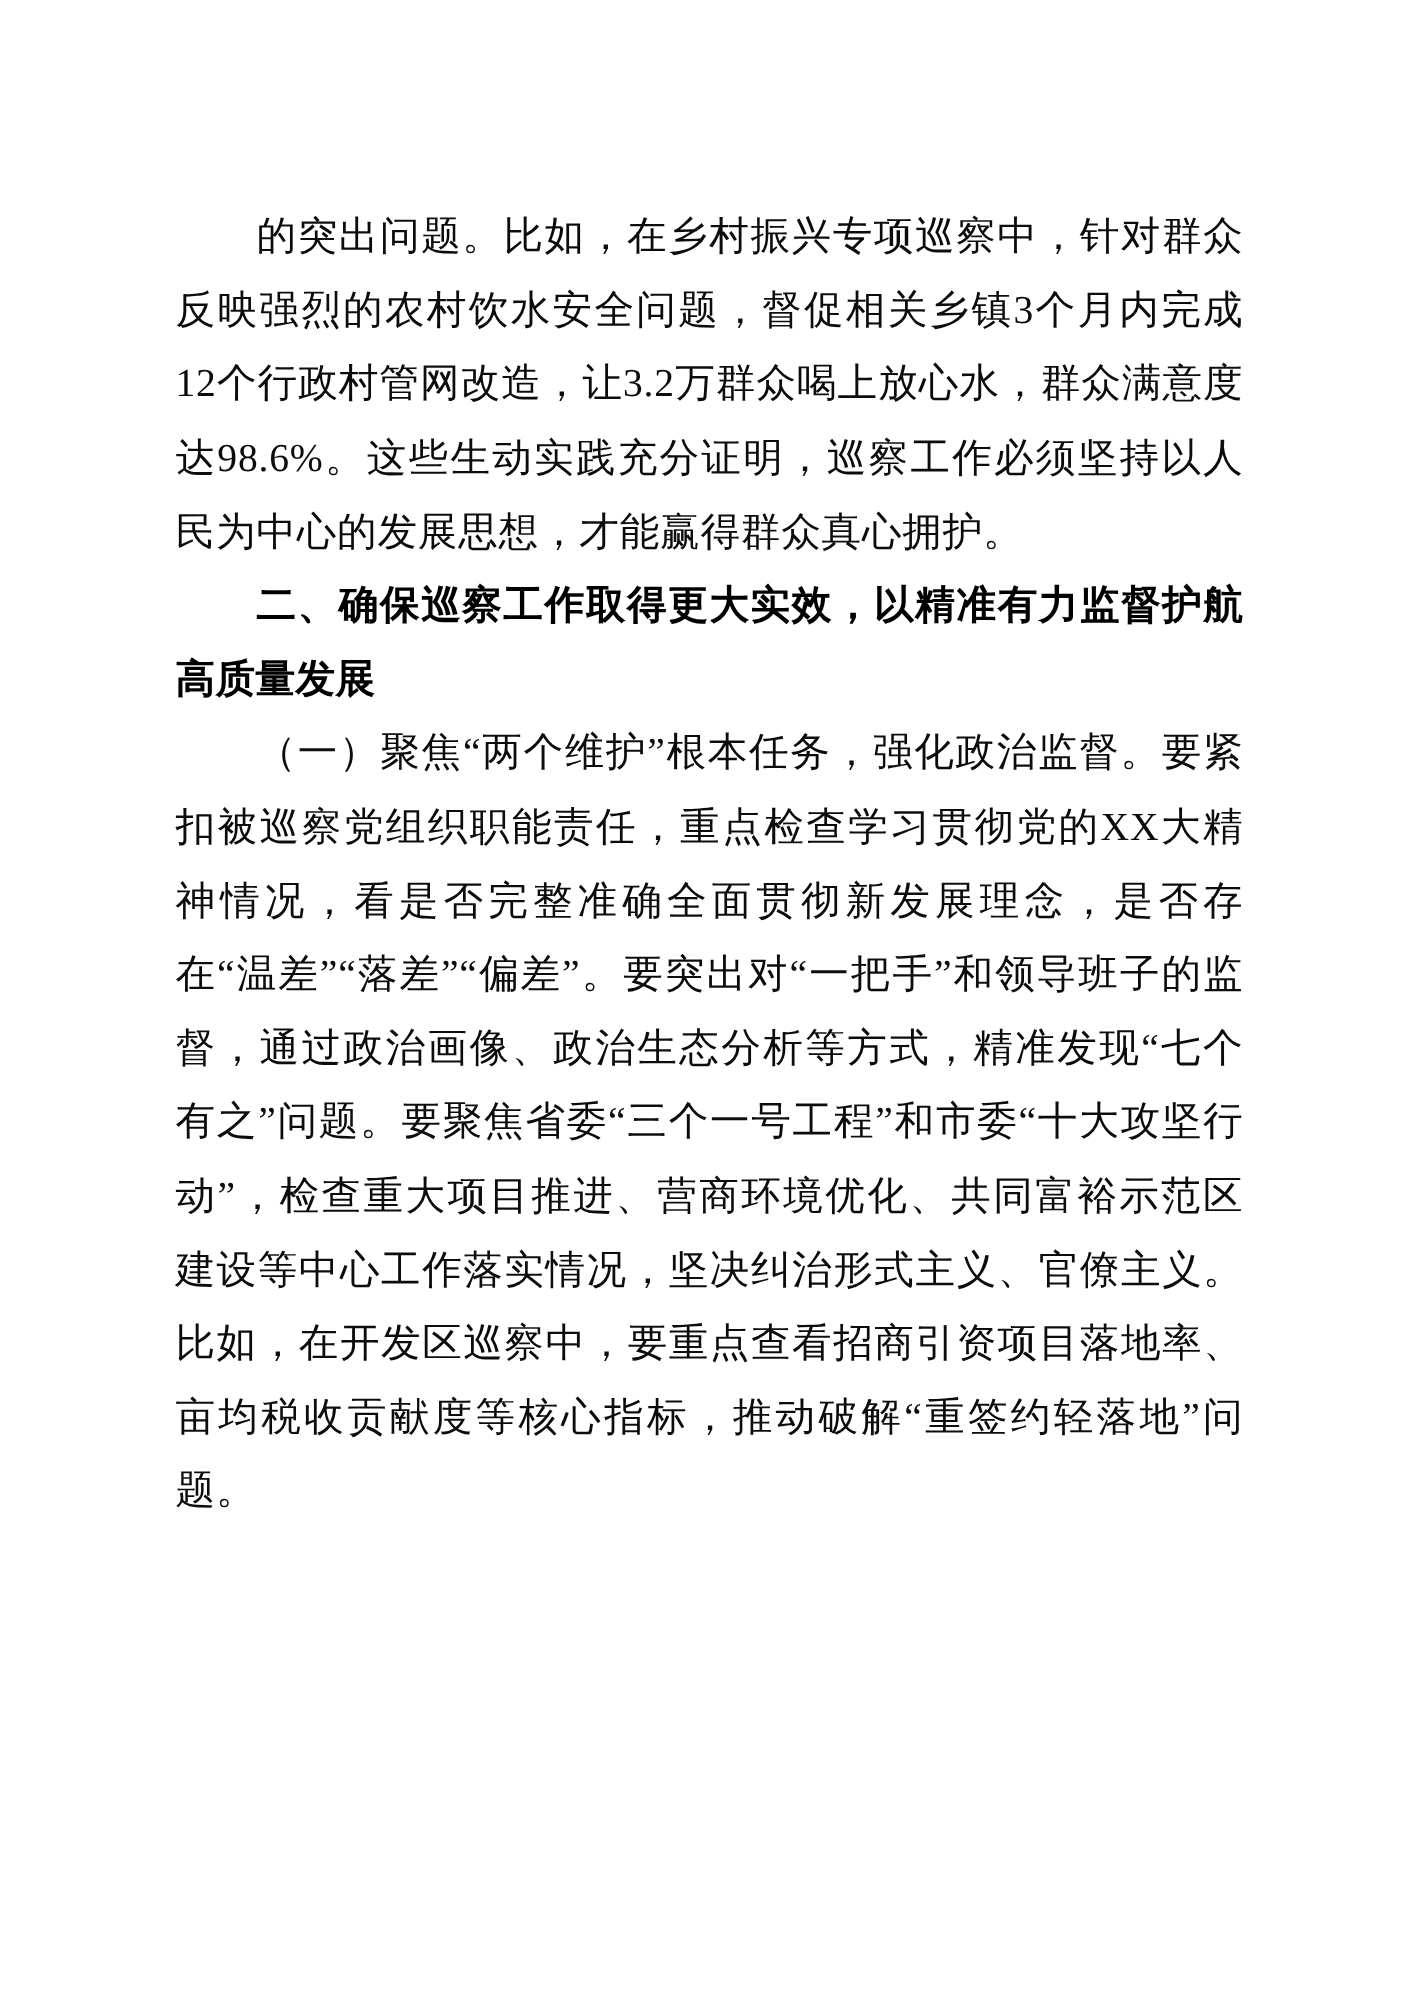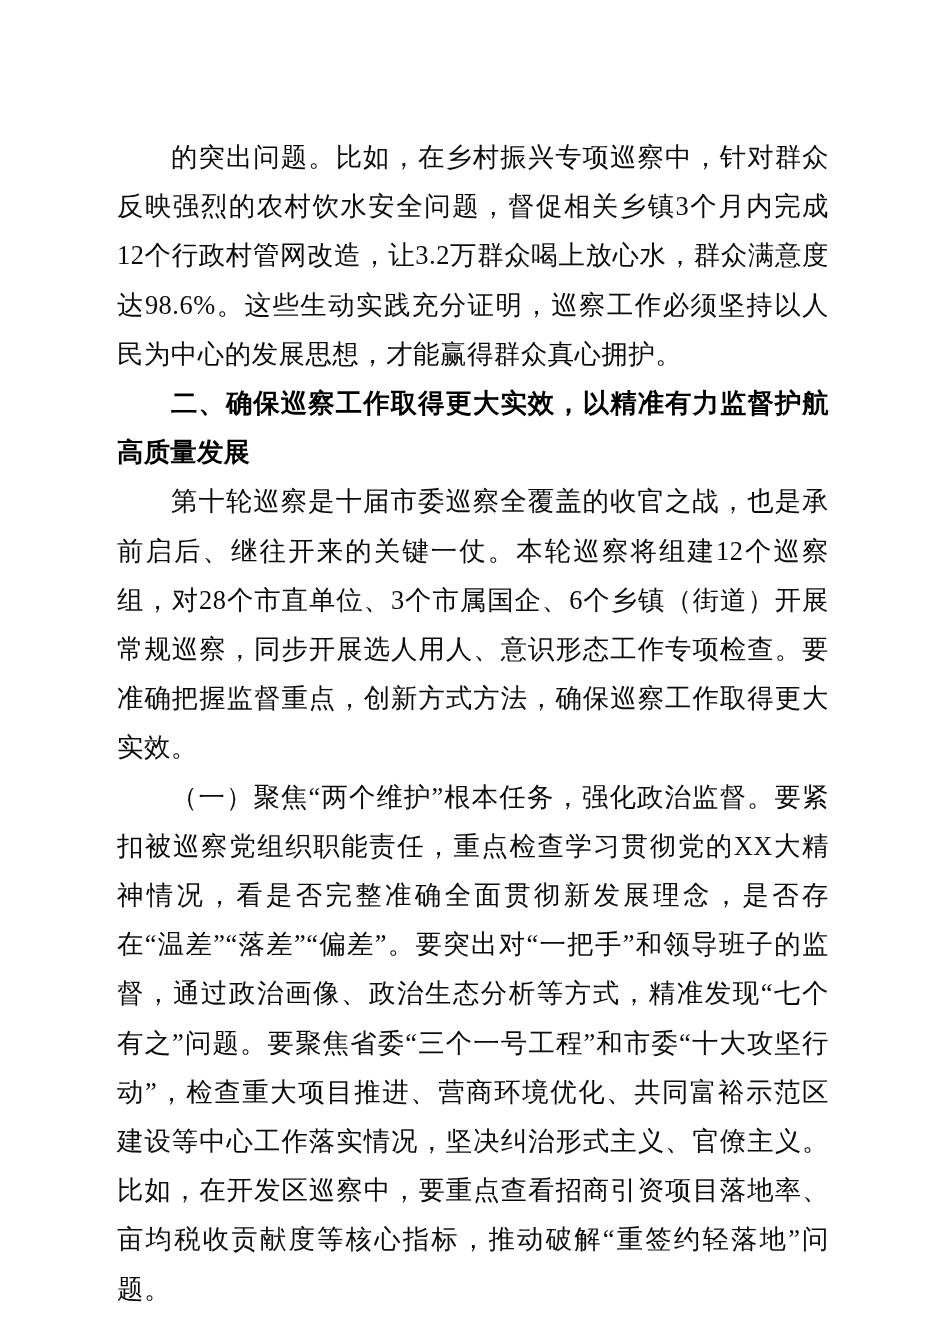--- a/index.html
+++ b/index.html
@@ -56,18 +56,17 @@
 </head>
 <body>
 
 <div class="page">
   <div class="content doc-body">
 
     <p class="para">的突出问题。比如，在乡村振兴专项巡察中，针对群众反映强烈的农村饮水安全问题，督促相关乡镇3个月内完成12个行政村管网改造，让3.2万群众喝上放心水，群众满意度达98.6%。这些生动实践充分证明，巡察工作必须坚持以人民为中心的发展思想，才能赢得群众真心拥护。</p>
 
     <p class="heading">二、确保巡察工作取得更大实效，以精准有力监督护航高质量发展</p>
 
-    <p class="para">第十轮巡察是十届市委巡察全覆盖的收官之战，也是承前启后、继往开来的关键一仗。本轮巡察将组建12个巡察组，对28个市直单位、3个市属国企、6个乡镇（街道）开展常规巡察，同步开展选人用人、意识形态工作专项检查。要准确把握监督重点，创新方式方法，确保巡察工作取得更大实效。</p>
 
     <p class="para">（一）聚焦“两个维护”根本任务，强化政治监督。要紧扣被巡察党组织职能责任，重点检查学习贯彻党的XX大精神情况，看是否完整准确全面贯彻新发展理念，是否存在“温差”“落差”“偏差”。要突出对“一把手”和领导班子的监督，通过政治画像、政治生态分析等方式，精准发现“七个有之”问题。要聚焦省委“三个一号工程”和市委“十大攻坚行动”，检查重大项目推进、营商环境优化、共同富裕示范区建设等中心工作落实情况，坚决纠治形式主义、官僚主义。比如，在开发区巡察中，要重点查看招商引资项目落地率、亩均税收贡献度等核心指标，推动破解“重签约轻落地”问题。</p>
 
   </div>
 </div>
 
 </body></html>

